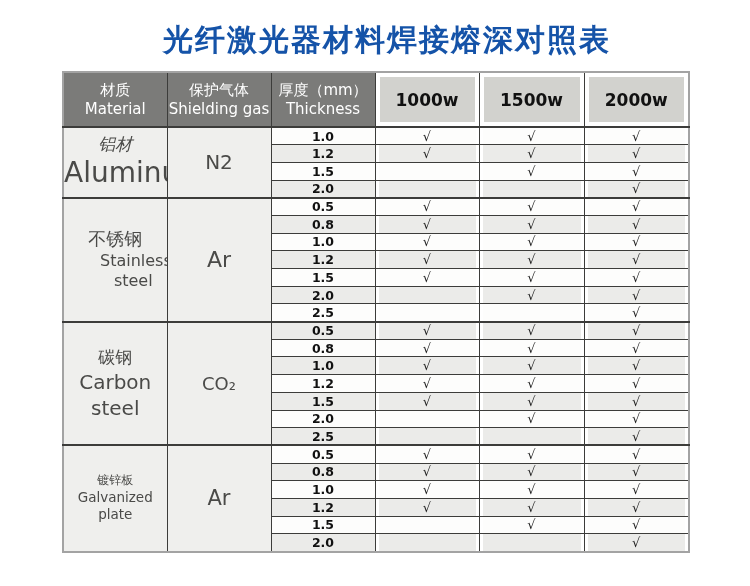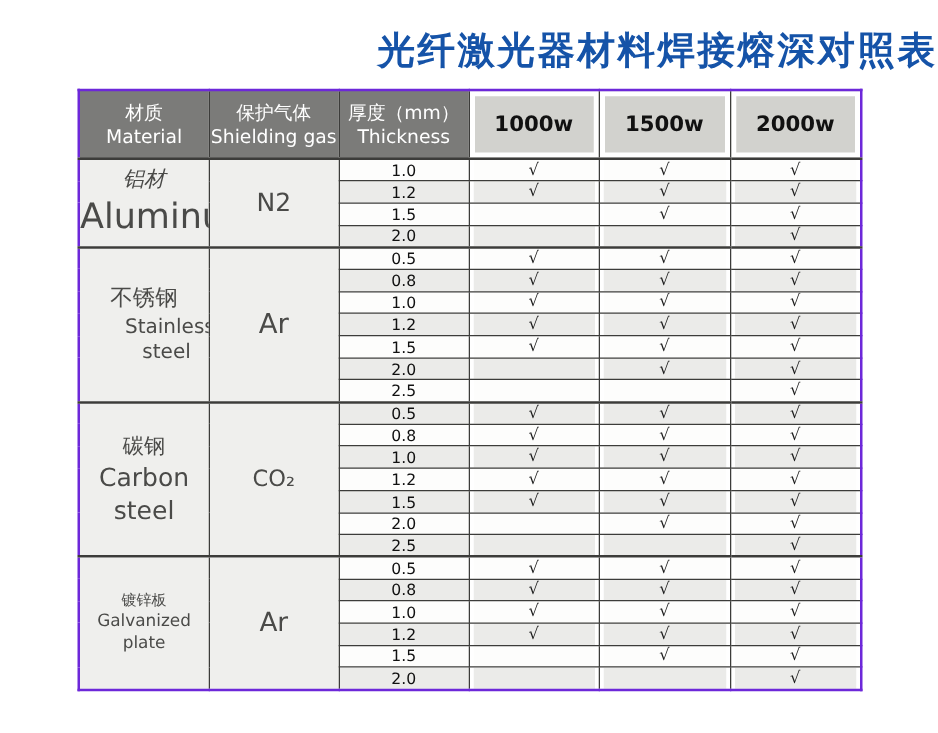--- a/index.html
+++ b/index.html
@@ -7,33 +7,33 @@
     position: relative;
     width: 750px;
     height: 586px;
     background: #ffffff;
     font-family: "DejaVu Sans", "Liberation Sans", sans-serif;
     overflow: hidden;
   }
   .title {
     margin: 0;
     padding-top: 20px;
-    text-align: right;
+    text-align: center;
     font-size: 30px;
     font-weight: bold;
     letter-spacing: 2px;
     color: #1553a8;
     padding-left: 24px;
   }
   table.weld-table {
     border-collapse: collapse;
     table-layout: fixed;
     width: 626px;
     margin: 10px 0 0 62px;
-    border: 2px solid #6d28d9;
+    border: 2px solid #a3a3a3;
   }
   .weld-table th, .weld-table td {
     border: 1px solid #3c3c3a;
     padding: 0;
     text-align: center;
     vertical-align: middle;
     overflow: hidden;
   }
   thead tr { height: 55px; }
   th.dark {
@@ -69,21 +69,21 @@
   tr.g2 td.material .zh { font-size: 17px; }
   tr.g2 td.material .en { font-size: 20px; }
   tr.g3 td.material .zh { font-size: 12px; }
   tr.g3 td.material .en { font-size: 13.5px; }
   tr.g0 td.gas { font-size: 20px; }
   tr.g1 td.gas { font-size: 22px; }
   tr.g2 td.gas { font-size: 18px; }
   tr.g3 td.gas { font-size: 21px; }
   td.thickness {
     font-size: 12.5px;
-    font-weight: normal;
+    font-weight: bold;
     color: #111111;
   }
   td.check {
     font-size: 13px;
     color: #1c1c1c;
     box-shadow: inset 3px 0 0 #ffffff, inset -3px 0 0 #ffffff;
   }
 </style>
 </head>
 <body>

